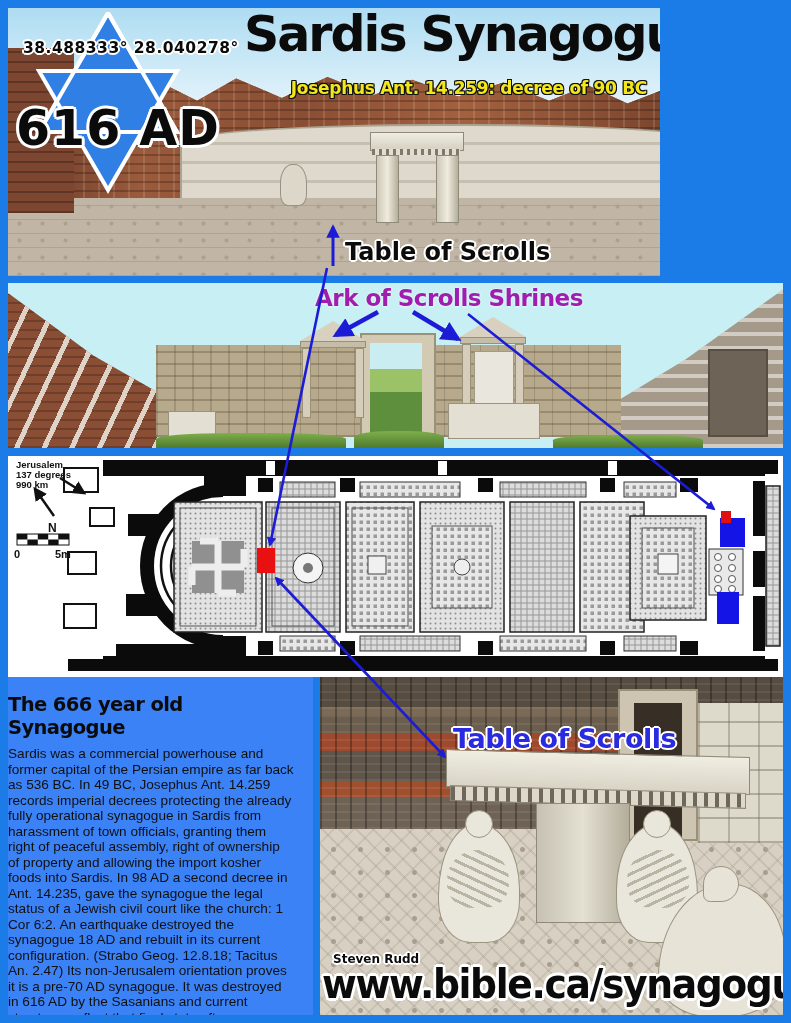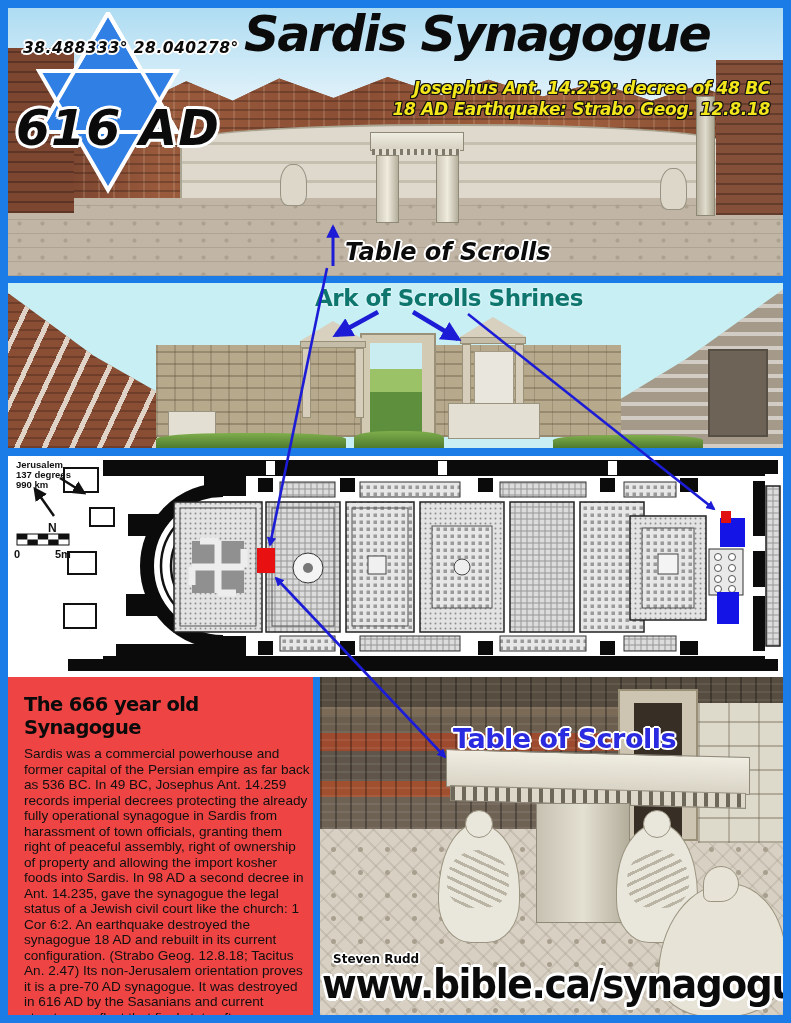--- a/index.html
+++ b/index.html
@@ -8,21 +8,21 @@
   .sec{position:absolute;overflow:hidden;}
   .hd{font-family:"DejaVu Sans",sans-serif;font-weight:bold;}
 
   
   .ow2{text-shadow:2px 0 0 #fff,-2px 0 0 #fff,0 2px 0 #fff,0 -2px 0 #fff,1.4px 1.4px 0 #fff,-1.4px 1.4px 0 #fff,1.4px -1.4px 0 #fff,-1.4px -1.4px 0 #fff;}
   .ow3{text-shadow:3px 0 0 #fff,-3px 0 0 #fff,0 3px 0 #fff,0 -3px 0 #fff,2.2px 2.2px 0 #fff,-2.2px 2.2px 0 #fff,2.2px -2.2px 0 #fff,-2.2px -2.2px 0 #fff;}
   .ob2{text-shadow:2px 0 0 #111,-2px 0 0 #111,0 2px 0 #111,0 -2px 0 #111,1.4px 1.4px 0 #111,-1.4px 1.4px 0 #111,1.4px -1.4px 0 #111,-1.4px -1.4px 0 #111;}
   .ob1{text-shadow:1px 0 0 #111,-1px 0 0 #111,0 1px 0 #111,0 -1px 0 #111,1px 1px 0 #111,-1px -1px 0 #111,1px -1px 0 #111,-1px 1px 0 #111;}
 
   
-  .photo1{left:8px;top:8px;width:775px;height:268px;background:linear-gradient(#aedcf2,#e6f4fb 38%,#ffffff 62%);font-style:italic;}
+  .photo1{left:8px;top:8px;width:652px;height:268px;background:linear-gradient(#aedcf2,#e6f4fb 38%,#ffffff 62%);}
   .p1-brick{position:absolute;left:0;top:62px;width:100%;height:140px;
     background:#96563a;
     background-image:repeating-linear-gradient(0deg,rgba(0,0,0,.22) 0 2px,transparent 2px 9px),
       repeating-linear-gradient(90deg,rgba(255,235,210,.14) 0 2px,transparent 2px 15px),
       linear-gradient(90deg,#7c4630 0 8%,#9a5a3c 20%,#8a4e34 45%,#a2613f 70%,#7c462e 100%);
     clip-path:polygon(0 34%,3% 18%,7% 28%,12% 10%,17% 24%,23% 8%,29% 22%,35% 6%,42% 20%,49% 5%,56% 18%,62% 7%,69% 19%,76% 9%,83% 22%,89% 11%,95% 24%,100% 15%,100% 100%,0 100%);}
   .p1-marble{position:absolute;left:172px;top:116px;width:540px;height:92px;
     background:repeating-linear-gradient(0deg,#ded9cc 0 16px,#c4bfaf 16px 19px);
     border:2px solid #aaa492;border-bottom:none;border-radius:48% 48% 0 0/20% 20% 0 0;}
   .p1-floor{position:absolute;left:0;top:190px;width:100%;height:78px;
@@ -65,28 +65,28 @@
   .p2-door-open{position:absolute;left:362px;top:60px;width:52px;height:94px;
     background:linear-gradient(#c9edf1 0 28%,#9cc268 28% 52%,#5e8f3c 52% 100%);}
   .shrine{position:absolute;width:66px;}
   .shrine .ped{width:66px;height:20px;background:#d8d1c0;clip-path:polygon(50% 0,100% 100%,0 100%);}
   .shrine .ent{width:66px;height:7px;background:#c6bda8;border:1px solid #99907a;box-sizing:border-box;}
   .shrine .colL,.shrine .colR{position:absolute;top:27px;width:7px;height:68px;background:#d6cebb;border:1px solid #9a9179;}
   .shrine .colL{left:2px;} .shrine .colR{right:2px;}
   .shrine .panel{position:absolute;left:14px;top:34px;width:38px;height:54px;background:#e9e6dd;border:1px solid #a29a85;}
   .p2-grass{position:absolute;background:linear-gradient(#7fae4c,#4e7a2e);border-radius:40% 40% 0 0;}
   .p2-frag{position:absolute;background:#e3dfd2;border:1px solid #9a937f;}
-  .p2-label{position:absolute;left:307px;top:2px;font-size:23px;color:#0f766e;letter-spacing:-0.5px;
+  .p2-label{position:absolute;left:307px;top:2px;font-size:23px;color:#a21caf;letter-spacing:-0.5px;
     text-shadow:1.5px 0 0 #d6f4f7,-1.5px 0 0 #d6f4f7,0 1.5px 0 #d6f4f7,0 -1.5px 0 #d6f4f7;}
 
   
   .plan{left:8px;top:456px;width:775px;height:221px;background:#fff;}
 
   
-  .article{left:8px;top:677px;width:305px;height:338px;background:#ef4444;box-sizing:border-box;padding:16px 10px 0 16px;}
+  .article{left:8px;top:677px;width:305px;height:338px;background:#3b82f6;box-sizing:border-box;padding:16px 10px 0 0;}
   .art-title{font-size:19.5px;letter-spacing:-0.6px;color:#0b0b0b;}
   .art-body{margin-top:7px;font-size:13.6px;line-height:15.5px;color:#101010;width:286px;}
 
   
   .photo3{left:320px;top:677px;width:463px;height:338px;
     background:#d7d0c3;
     background-image:radial-gradient(circle,#a89f8f 2px,transparent 3px),
       repeating-linear-gradient(45deg,rgba(120,108,90,.16) 0 2px,transparent 2px 12px),
       repeating-linear-gradient(-45deg,rgba(120,108,90,.13) 0 2px,transparent 2px 14px);
     background-size:27px 23px,auto,auto;}
@@ -142,22 +142,21 @@
     <svg width="150" height="182" style="position:absolute;left:28px;top:4px;">
       <polygon points="72,1 141,120 3,120" fill="#2f7fe4" stroke="#ffffff" stroke-width="4"></polygon>
       <polygon points="72,178 3,59 141,59" fill="#2f7fe4" stroke="#ffffff" stroke-width="4"></polygon>
       <polygon points="72,1 141,120 3,120" fill="none" stroke="#ffffff" stroke-width="4"></polygon>
     </svg>
 
     <div class="hd ow2 p1-coords">38.488333°  28.040278°</div>
     <div class="hd ow3 p1-year2">616 AD</div>
     <div class="hd p1-title">Sardis Synagogue</div>
     <div class="hd ob1 p1-cit">
-      <div>Josephus Ant. 14.259: decree of 48 BC</div>
-      <div>18 AD Earthquake: Strabo Geog. 12.8.18</div>
+      <div>Josephus Ant. 14.259: decree of 90 BC</div>
     </div>
     <div class="hd ow2 p1-label">Table of Scrolls</div>
   </div>
 
   <div class="sec photo2">
     <div class="p2-ruinL"></div>
     <div class="p2-ruinR"></div>
     <div class="p2-ruinR-panel"></div>
     <div class="p2-wall"></div>
     <div class="p2-door"></div>

